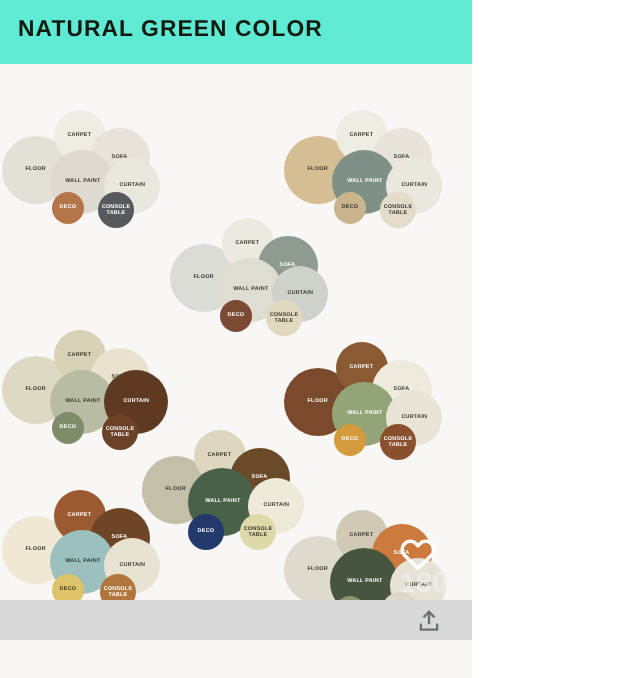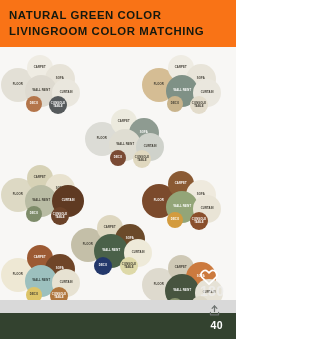--- a/index.html
+++ b/index.html
@@ -18,22 +18,22 @@
     height: 339px;
     background: #f8f7f5;
     overflow: hidden;
   }
 
   
   #header {
     position: absolute;
     left: 0; top: 0;
     width: 236px;
-    height: 47px;
-    background: #f97316;
+    height: 32px;
+    background: #5eead4;
     padding: 7px 7px 0 9px;
   }
   .head-line {
     font-size: 11.4px;
     font-weight: bold;
     letter-spacing: 0.55px;
     line-height: 16px;
     color: #14190f;
     white-space: nowrap;
     font-family: "Liberation Sans", sans-serif;
@@ -128,21 +128,20 @@
     font-family: "Liberation Sans", sans-serif;
   }
 </style>
 </head>
 <body>
 
 <div id="pin">
 
   <div id="header">
     <div class="head-line">NATURAL GREEN COLOR</div>
-    <div class="head-line">LIVINGROOM COLOR MATCHING</div>
   </div>
 
   <div id="board">
       <div class="cluster" style="left: 4px; top: 8px;">
         <div class="blob" style="left: -3px; top: 13px; width: 34px; height: 34px; background: rgb(227, 224, 214);">
           <span style="color: rgb(58, 55, 46);">FLOOR</span>
         </div>
         <div class="blob" style="left: 23px; top: 0px; width: 26px; height: 26px; background: rgb(239, 236, 227);">
           <span style="color: rgb(58, 55, 46);">CARPET</span>
         </div>
@@ -336,17 +335,14 @@
   <div id="bottom-strip"></div>
 
   <div id="share-btn">
     <svg viewBox="0 0 24 24">
       <path d="M12 3.5 L12 14" fill="none" stroke="#6d7270" stroke-width="2.2" stroke-linecap="round"></path>
       <path d="M7.6 8 L12 3.5 L16.4 8" fill="none" stroke="#6d7270" stroke-width="2.2" stroke-linecap="round" stroke-linejoin="round"></path>
       <path d="M4.5 15.5 L4.5 20 L19.5 20 L19.5 15.5" fill="none" stroke="#6d7270" stroke-width="2.2" stroke-linecap="round" stroke-linejoin="round"></path>
     </svg>
   </div>
 
-  <div id="footer">
-    <div id="footer-count">40</div>
-  </div>
 
 </div>
 
 </body></html>

